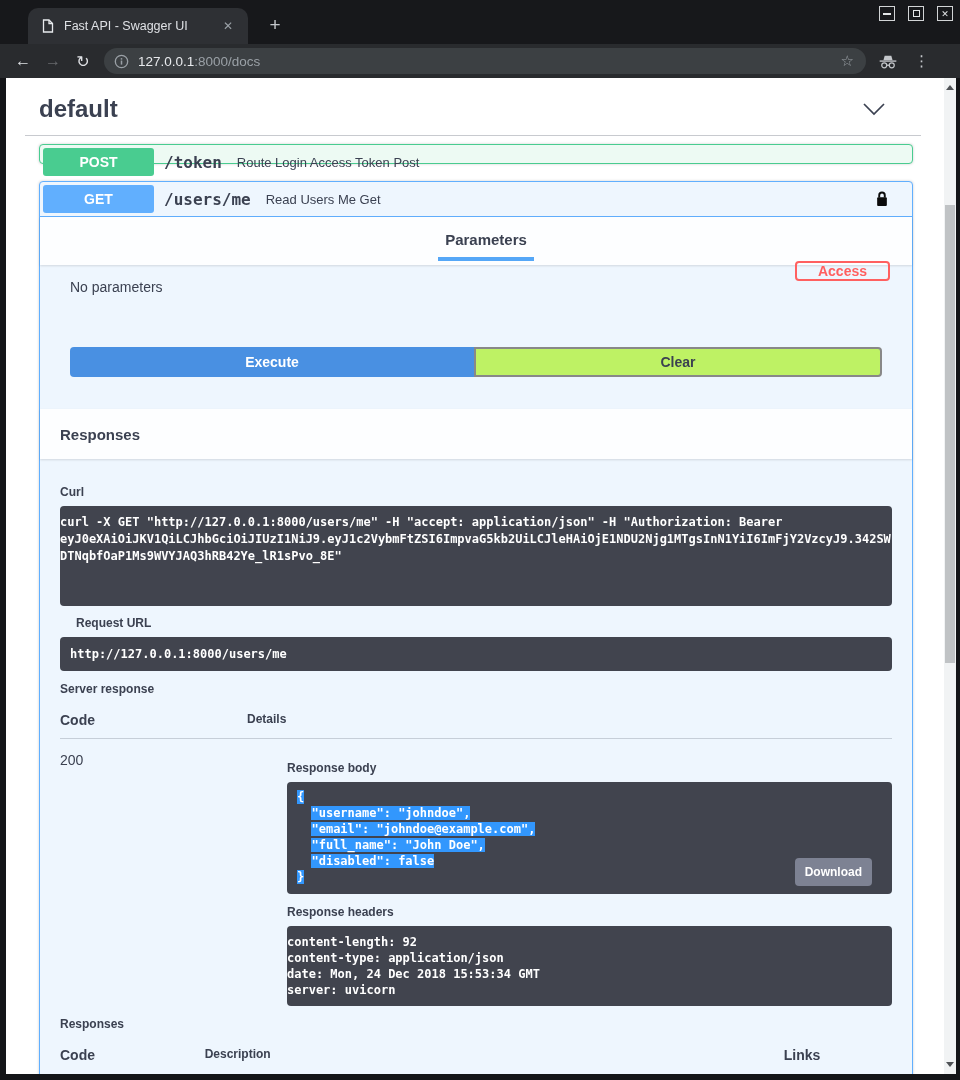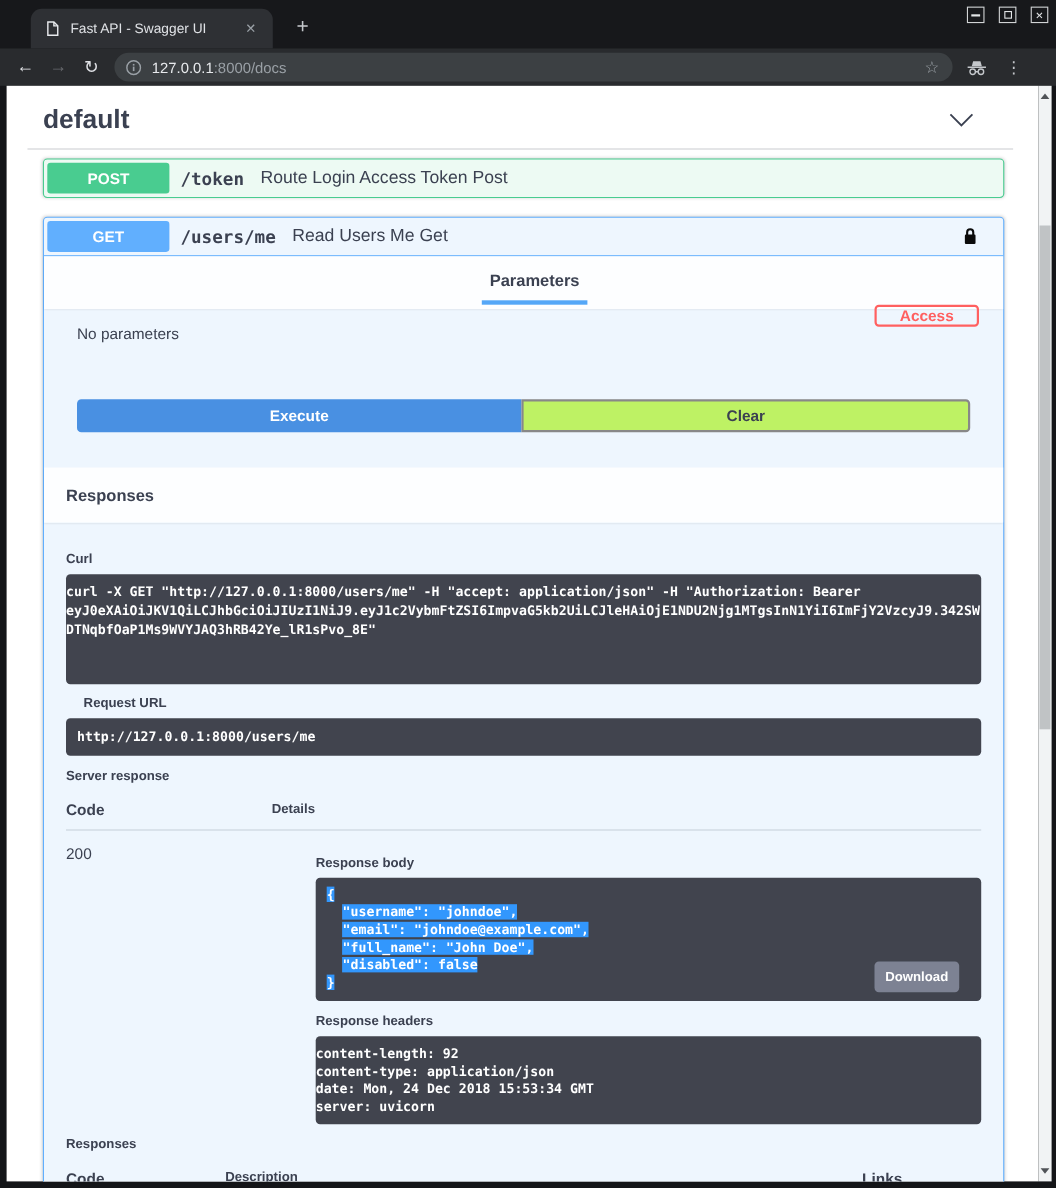--- a/index.html
+++ b/index.html
@@ -42,31 +42,31 @@
   
   .page { position:absolute; left:6px; top:78px; width:938px; height:996px; background:#ffffff;
     overflow:hidden; color:var(--text,#3b4151); }
   .wrapper { padding:15px 31px 0 27px; }
   .tag-row { display:flex; align-items:center; justify-content:space-between; height:32px; margin-left:6px; }
   .tag-title { font-size:24px; font-weight:bold; color:var(--text); }
   .tag-chevron { margin-right:28px; display:flex; }
   .tag-divider { border-bottom:1px solid rgba(59,65,81,.28); margin:10px -8px 0 -8px; }
   
   .opblock { border-radius:4px; box-shadow:0 0 3px rgba(0,0,0,.19); }
-  .opblock.post { margin:8px 0 0 6px; border:1px solid var(--post); background:#edfaf3; height:36px; }
+  .opblock.post { margin:8px 0 0 6px; border:1px solid var(--post); background:#edfaf3; height:20px; }
   .opblock.get  { margin:17px 0 0 6px; border:1px solid var(--get); background:#eef6fe; min-height:900px; }
   .op-head { height:34px; display:flex; align-items:center; padding:0 3px; }
   .opblock.get .op-head { border-bottom:1px solid var(--get); height:35px; }
   .method-badge { width:111px; height:28px; border-radius:3px; color:#fff; font-weight:bold;
     font-size:14px; display:flex; align-items:center; justify-content:center; }
   .method-badge.post { background:var(--post); }
   .method-badge.get  { background:var(--get); }
   .op-path { font-family:"DejaVu Sans Mono", monospace; font-weight:bold; font-size:16px;
     margin-left:10px; color:var(--text); }
-  .op-summary { font-size:16px; margin-left:15px; color:var(--text); }
+  .op-summary { font-size:13px; margin-left:15px; color:var(--text); }
   .op-lock { margin-left:auto; margin-right:20px; display:flex; }
   
   .sec-head { background:rgba(255,255,255,.85); box-shadow:0 1px 2px rgba(0,0,0,.12);
     display:flex; align-items:center; }
   .params-head { height:48px;flex-direction:column; }
   .tab-item { margin-left:20px; padding:14px 7px 9px 7px; border-bottom:4px solid #55a7f7;
     font-size:15px; font-weight:bold; color:var(--text); }
   .cancel-btn { margin-left:auto; margin-right:22px; width:95px; height:28px; border:2px solid var(--cancel);
     border-radius:4px; background:transparent; color:var(--cancel); font-weight:bold; font-size:14px;
     font-family:inherit; }

